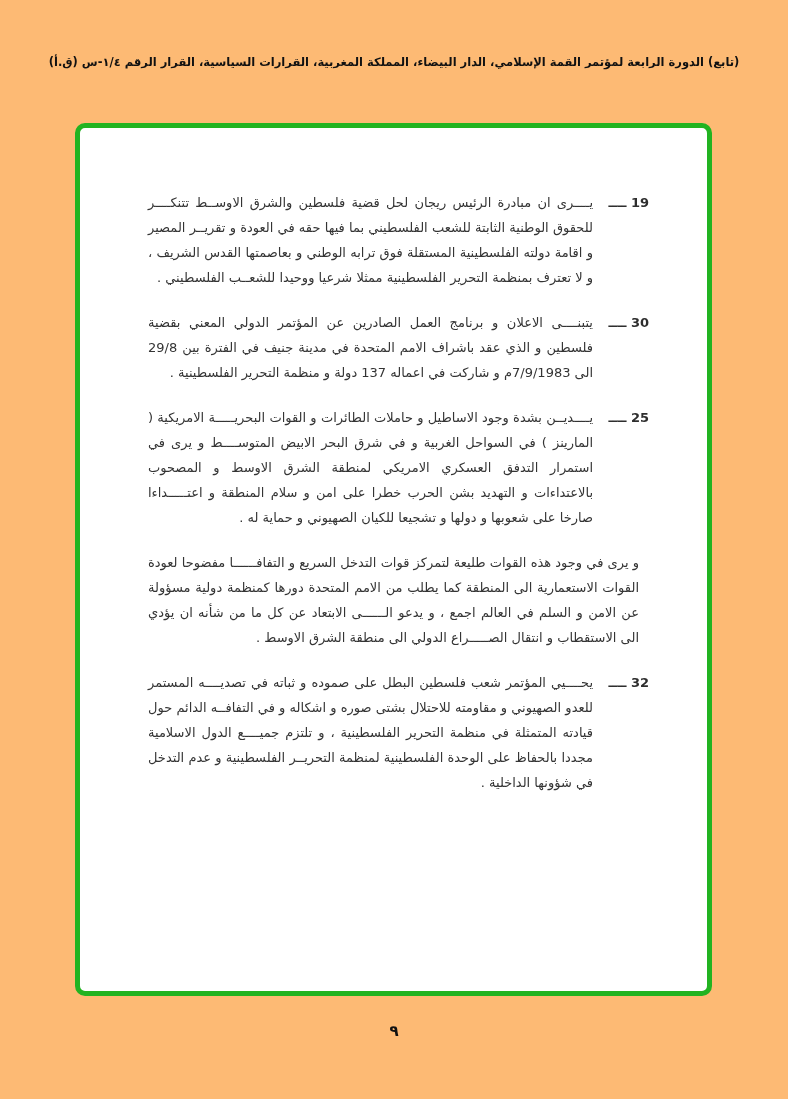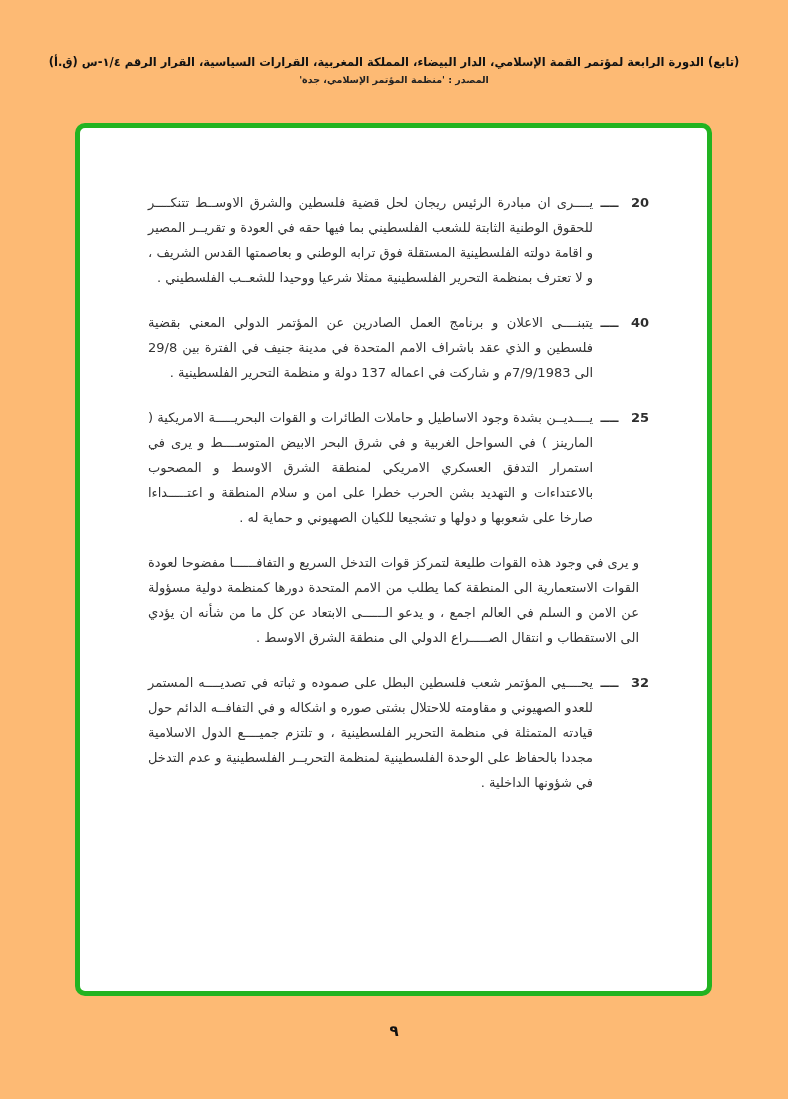--- a/index.html
+++ b/index.html
@@ -58,21 +58,21 @@
   .para.sub{ padding-right:10px; }
   .para .marker{
     position:absolute;
     right:0;top:0;
     white-space:nowrap;
     color:#2e2e2e;
     font-weight:bold;
   }
   .para .marker .dash{
     display:inline-block;
-    margin-right:8px;
+    margin-right:0;
     letter-spacing:-1px;
   }
   .para .txt{ display:inline; }
   
   .page-footer{
     position:absolute;
     left:0;right:0;top:1022px;
     text-align:center;
   }
   .page-num{
@@ -81,37 +81,36 @@
     color:#111;
   }
 </style>
 </head>
 <body>
 
 <div class="page">
 
   <header class="doc-header">
     <div class="h1">(تابع) الدورة الرابعة لمؤتمر القمة الإسلامي، الدار البيضاء، المملكة المغربية، القرارات السياسية، القرار الرقم ١/٤-س (ق.أ)</div>
-    <div class="h2">المصدر :  'منظمة المؤتمر الإسلامي، جدة'</div>
   </header>
 
   <div class="green-frame">
     <div class="content">
 
       <div class="para">
         <span class="marker">
-          <span>20</span>
+          <span>19</span>
           <span class="dash">ــــ</span>
         </span>
         <span class="txt">يــــرى ان مبادرة الرئيس ريجان لحل قضية فلسطين والشرق الاوســط تتنكــــر للحقوق الوطنية الثابتة للشعب الفلسطيني بما فيها حقه في العودة و تقريــر المصير و اقامة دولته الفلسطينية المستقلة فوق ترابه الوطني و بعاصمتها القدس الشريف ، و لا تعترف بمنظمة التحرير الفلسطينية ممثلا شرعيا ووحيدا للشعــب الفلسطيني .</span>
       </div>
 
       <div class="para">
         <span class="marker">
-          <span>40</span>
+          <span>30</span>
           <span class="dash">ــــ</span>
         </span>
         <span class="txt">يتبنــــى الاعلان و برنامج العمل الصادرين عن المؤتمر الدولي المعني بقضية فلسطين و الذي عقد باشراف الامم المتحدة في مدينة جنيف في الفترة بين 29/8 الى 7/9/1983م و شاركت في اعماله 137 دولة و منظمة التحرير الفلسطينية .</span>
       </div>
 
       <div class="para">
         <span class="marker">
           <span>25</span>
           <span class="dash">ــــ</span>
         </span>

